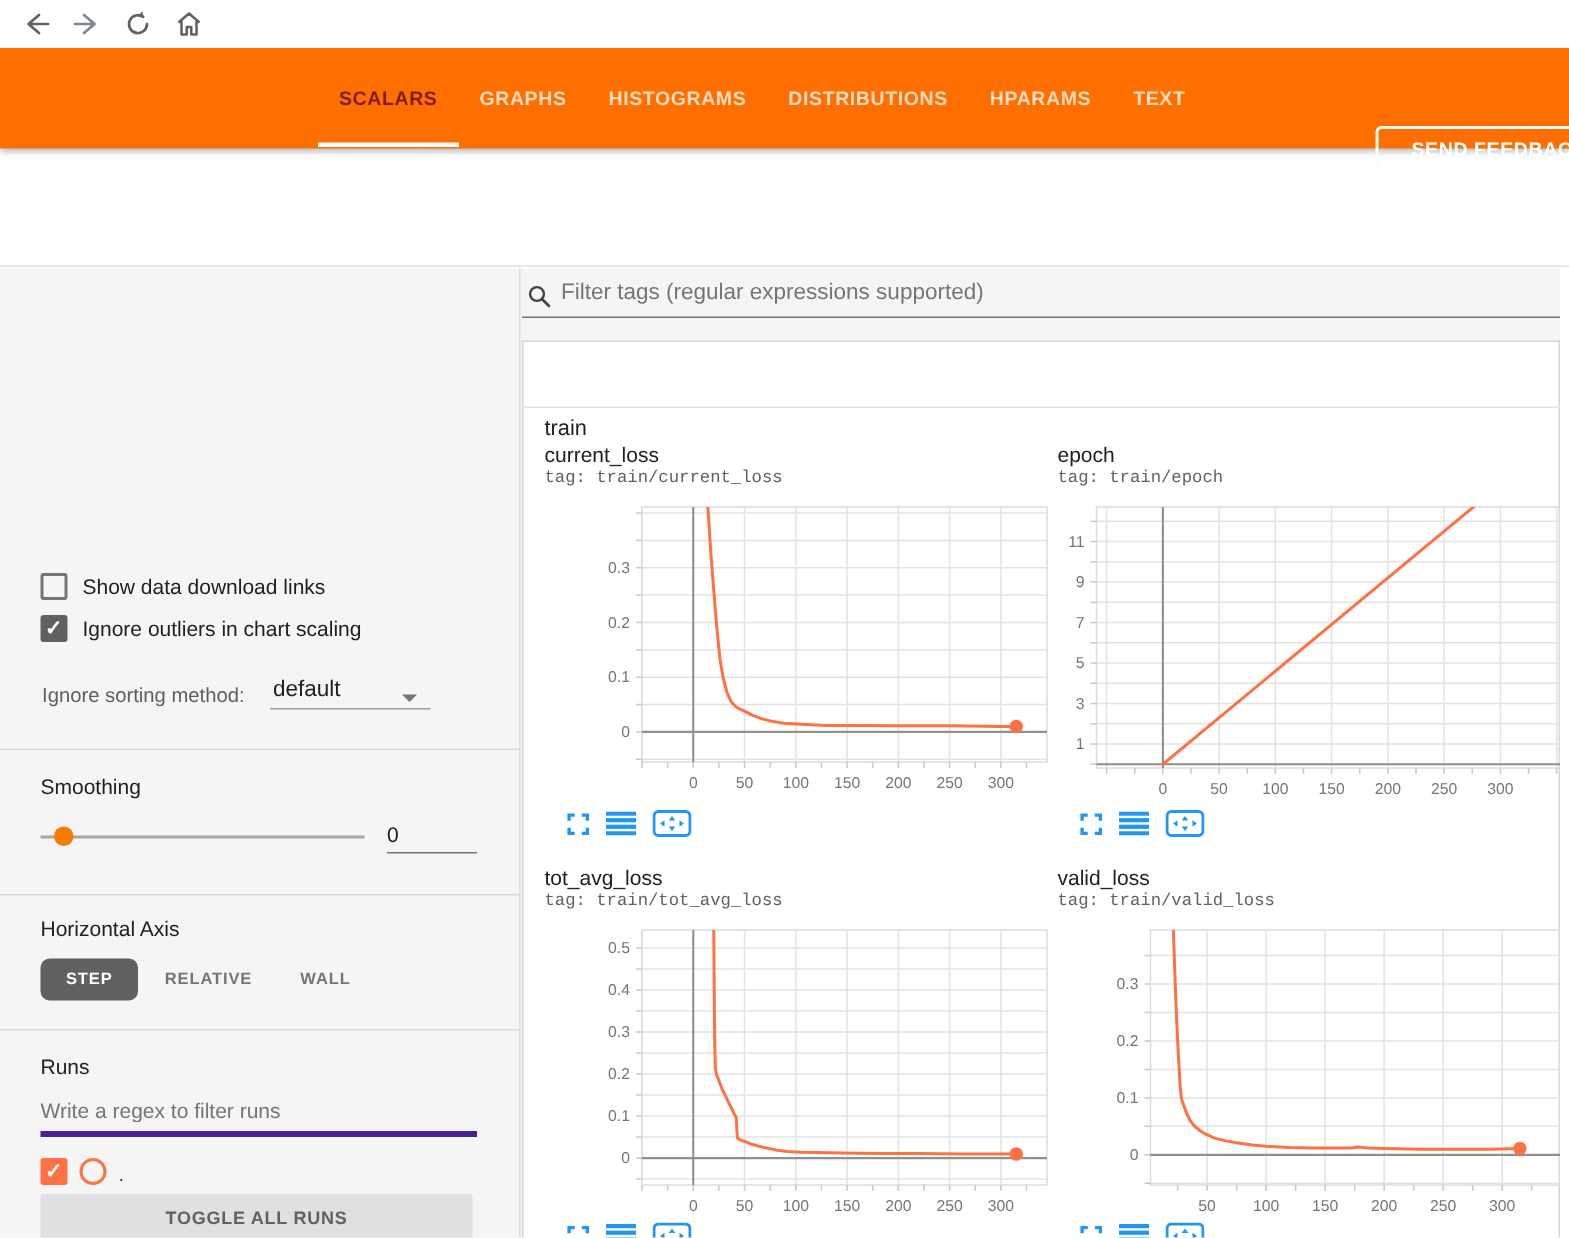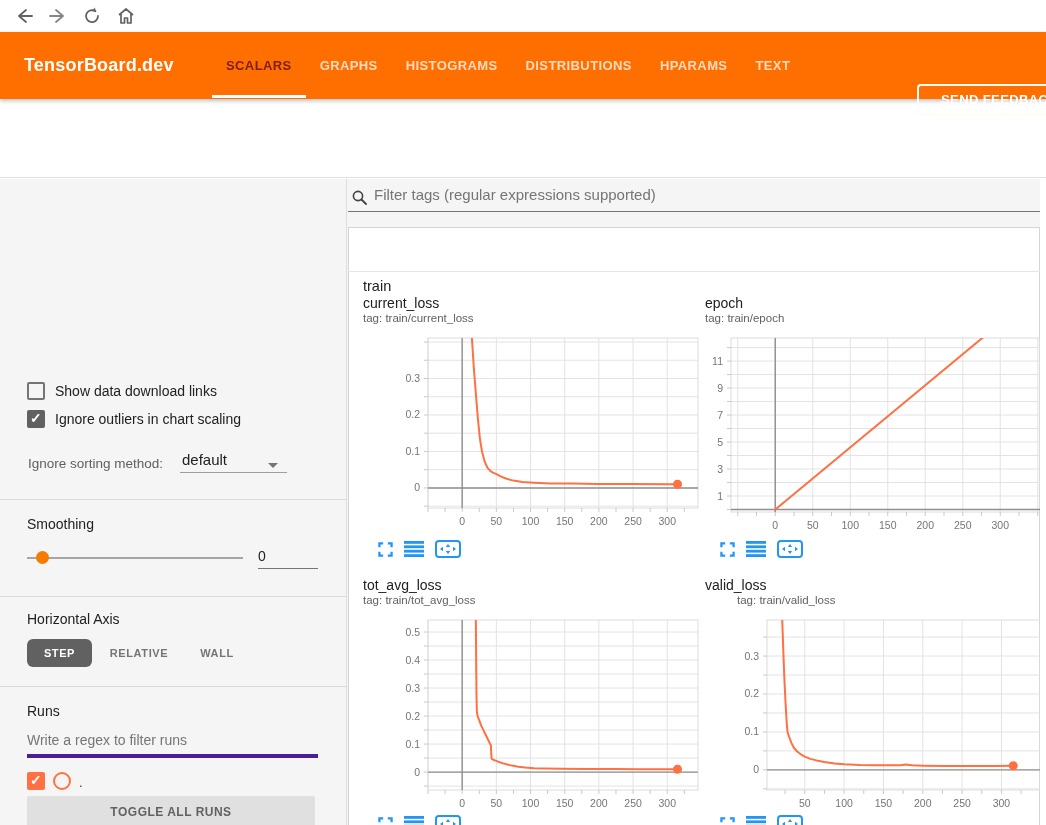--- a/index.html
+++ b/index.html
@@ -55,21 +55,21 @@
 
   
   #filter-icon { left:352px; top:190px; width:15px; height:15px; }
   #filter-input { position:absolute; left:374px; top:186px; width:650px; border:none; outline:none; background:transparent; font-size:15px; color:#212121; font-family:"Liberation Sans",sans-serif; }
   #filter-input::placeholder { color:#757575; }
   #filter-underline { left:348px; top:211px; width:692px; height:1px; background:#757575; }
   #train-card { left:348px; top:227px; width:692px; height:598px; background:#fff; border:1px solid #d5d5d5; border-bottom:none; }
   #train-header { position:absolute; left:348px; top:227px; width:692px; height:45px; border-bottom:1px solid #e5e5e5; }
   #train-title { position:absolute; left:363px; top:244px; font-size:14.5px; color:#212121;margin-top:34px; }
   .ct { position:absolute; font-size:14px; color:#212121; }
-  .cg { position:absolute; font-size:11.5px; color:#616161; }
+  .cg { position:absolute; font-size:11.5px; color:#616161;font-family:Liberation Mono, monospace; }
   .plot-svg { position:absolute; cursor:crosshair; }
   .chart-icons { position:absolute; display:flex; gap:11px; align-items:center; height:18px; }
   .chart-icons svg { cursor:pointer; }
   #right-strip { left:1040px; top:179px; width:6px; height:646px; background:#fff; z-index:4; }
   svg text { font-family:"Liberation Sans",sans-serif; }
 </style>
 </head>
 <body>
 
 <div class="abs" id="browser-bar">
@@ -82,21 +82,20 @@
   <svg class="nav-ic" viewBox="0 0 20 20">
       <path d="M16 10 A6 6 0 1 1 13.5 5.2" stroke="#5f6368" stroke-width="1.8" fill="none" stroke-linecap="round"></path>
       <path d="M13 1.5 L13.7 5.6 L9.6 5.2 Z" fill="#5f6368"></path>
     </svg>
   <svg class="nav-ic" viewBox="0 0 20 20">
       <path d="M3 9 L10 3 L17 9 M5 8 V17 H8.5 V12 H11.5 V17 H15 V8" stroke="#5f6368" stroke-width="1.7" fill="none" stroke-linejoin="round"></path>
     </svg>
 </div>
 
 <div class="abs" id="tb-header">
-  <div id="tb-logo">TensorBoard.dev</div>
   <div id="tabs">
     <div class="tab active">SCALARS</div>
     <div class="tab">GRAPHS</div>
     <div class="tab">HISTOGRAMS</div>
     <div class="tab">DISTRIBUTIONS</div>
     <div class="tab">HPARAMS</div>
     <div class="tab">TEXT</div>
   </div>
   <div id="feedback-btn">SEND FEEDBACK</div>
 </div>
@@ -155,21 +154,21 @@
 <div id="train-header"></div>
 <div id="train-title">train</div>
 
 <div class="ct" style="left:363px; top:295px;">current_loss</div>
 <div class="cg" style="left:363px; top:312px;">tag: train/current_loss</div>
 <div class="ct" style="left:705px; top:295px;">epoch</div>
 <div class="cg" style="left:705px; top:312px;">tag: train/epoch</div>
 <div class="ct" style="left:363px; top:577px;">tot_avg_loss</div>
 <div class="cg" style="left:363px; top:594px;">tag: train/tot_avg_loss</div>
 <div class="ct" style="left:705px; top:577px;text-align:right;">valid_loss</div>
-<div class="cg" style="left:705px; top:594px;margin-left:32px;">tag: train/valid_loss</div>
+<div class="cg" style="left:705px; top:594px;">tag: train/valid_loss</div>
 
 <svg class="plot-svg" style="left:350px; top:328px;" width="350" height="204">
     <line x1="78" y1="10" x2="78" y2="180" stroke="#e3e3e3" stroke-width="1"></line>
     <line x1="112.17721518987342" y1="10" x2="112.17721518987342" y2="180" stroke="#e3e3e3" stroke-width="1"></line>
     <line x1="146.35443037974684" y1="10" x2="146.35443037974684" y2="180" stroke="#e3e3e3" stroke-width="1"></line>
     <line x1="180.53164556962025" y1="10" x2="180.53164556962025" y2="180" stroke="#e3e3e3" stroke-width="1"></line>
     <line x1="214.7088607594937" y1="10" x2="214.7088607594937" y2="180" stroke="#e3e3e3" stroke-width="1"></line>
     <line x1="248.8860759493671" y1="10" x2="248.8860759493671" y2="180" stroke="#e3e3e3" stroke-width="1"></line>
     <line x1="283.0632911392405" y1="10" x2="283.0632911392405" y2="180" stroke="#e3e3e3" stroke-width="1"></line>
     <line x1="317.24050632911394" y1="10" x2="317.24050632911394" y2="180" stroke="#e3e3e3" stroke-width="1"></line>

